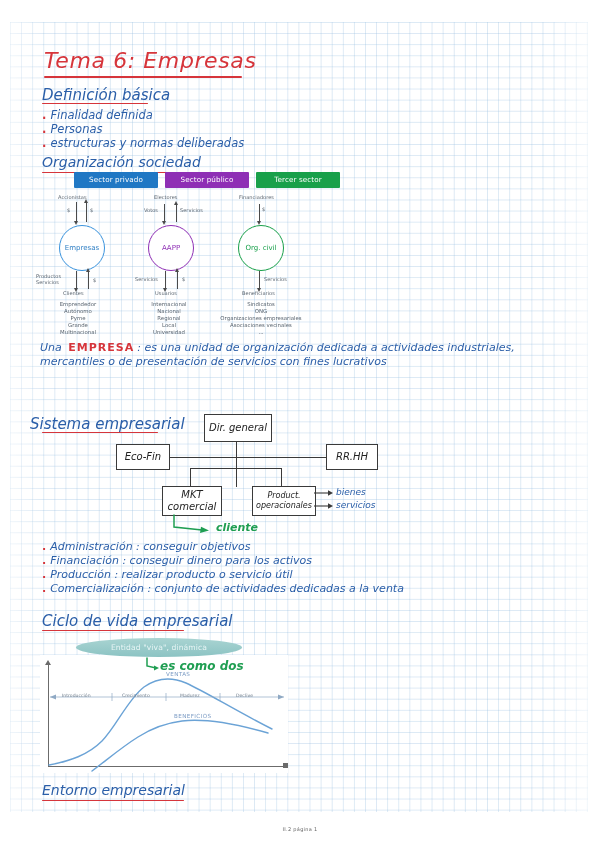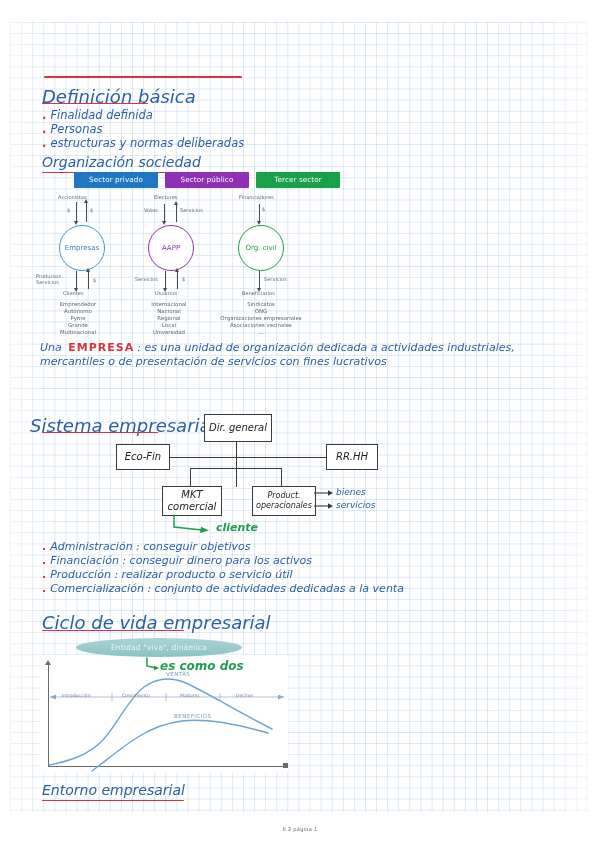--- a/index.html
+++ b/index.html
@@ -15,21 +15,21 @@
         background-size:11.1px 11.1px;
         -webkit-mask-image:linear-gradient(to bottom,rgba(0,0,0,.85),rgba(0,0,0,.85));
         opacity:.9;}
   #gridfade{position:absolute;left:10px;top:22px;width:578px;height:790px;
             background:linear-gradient(to right,rgba(255,255,255,.55),rgba(255,255,255,0) 6%,rgba(255,255,255,0) 93%,rgba(255,255,255,.6));}
 
   .title{position:absolute;font-style:italic;font-size:22px;color:#d6353b;
          letter-spacing:.6px;white-space:nowrap;}
   .title-underline{position:absolute;height:1.6px;background:#d6353b;border-radius:2px;}
 
-  .head2{position:absolute;font-style:italic;font-size:18px;color:#2a5ea8;white-space:nowrap;}
+  .head2{position:absolute;font-style:italic;font-size:15px;color:#2a5ea8;white-space:nowrap;}
   .head2-underline{position:absolute;height:1.2px;background:#d6353b;border-radius:2px;}
 
   .bullet{position:absolute;font-style:italic;font-size:11.5px;color:#2a5ea8;white-space:nowrap;}
   .bullet .dot{color:#d6353b;font-style:normal;font-weight:700;margin-right:4px;}
 
   .body-line{position:absolute;font-style:italic;font-size:11px;color:#2a5ea8;white-space:nowrap;}
   .shout{position:absolute;font-size:15px;letter-spacing:1.1px;white-space:nowrap;
          font-family:"DejaVu Sans",sans-serif;}
 
   
@@ -78,20 +78,21 @@
   svg{overflow:visible;}
 </style>
 </head>
 <body>
 
 <div id="page">
 
   <div id="grid"></div>
   <div id="gridfade"></div>
 
+  <div class="title" style="left:44px;top:48px;">Tema 6: Empresas</div>
   <div class="title-underline" style="left:44px;top:76px;width:198px;"></div>
 
   <div class="head2" style="left:42px;top:86px;">Definición básica</div>
   <div class="head2-underline" style="left:42px;top:103px;width:106px;"></div>
 
   <div class="bullet" style="left:42px;top:108px;">
     <span class="dot">.</span><span>Finalidad definida</span>
   </div>
   <div class="bullet" style="left:42px;top:122px;">
     <span class="dot">.</span><span>Personas</span>

